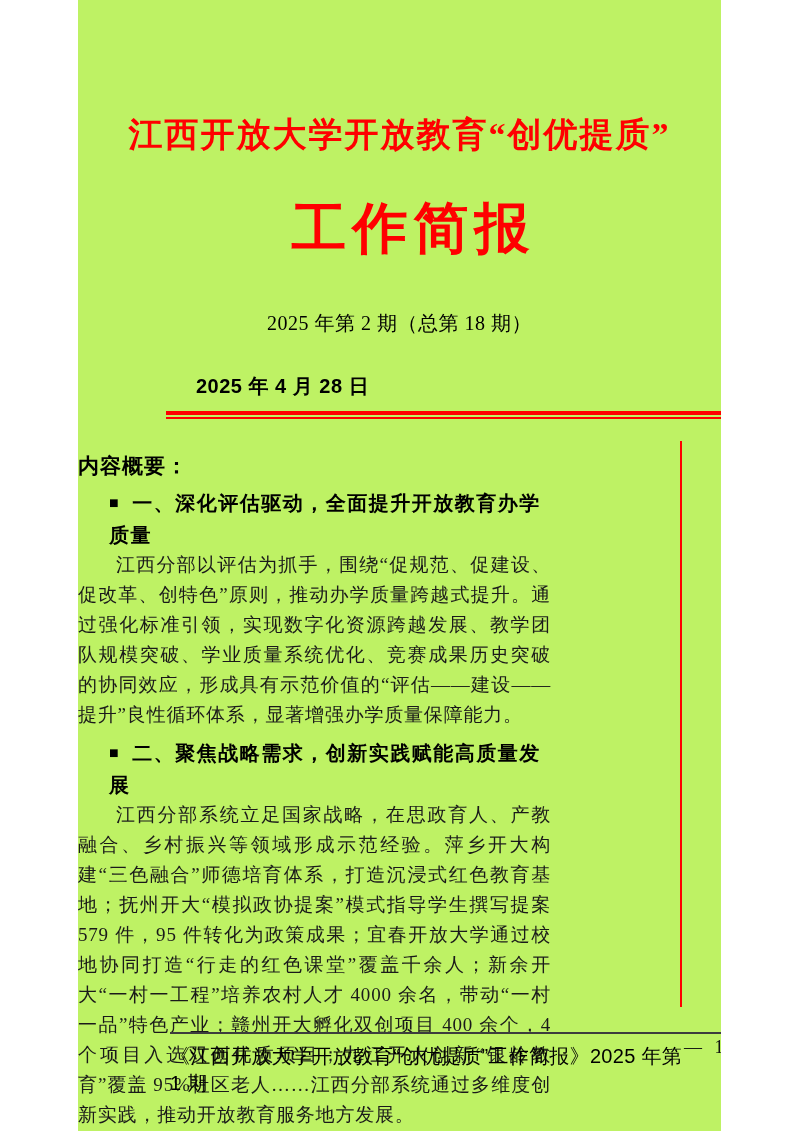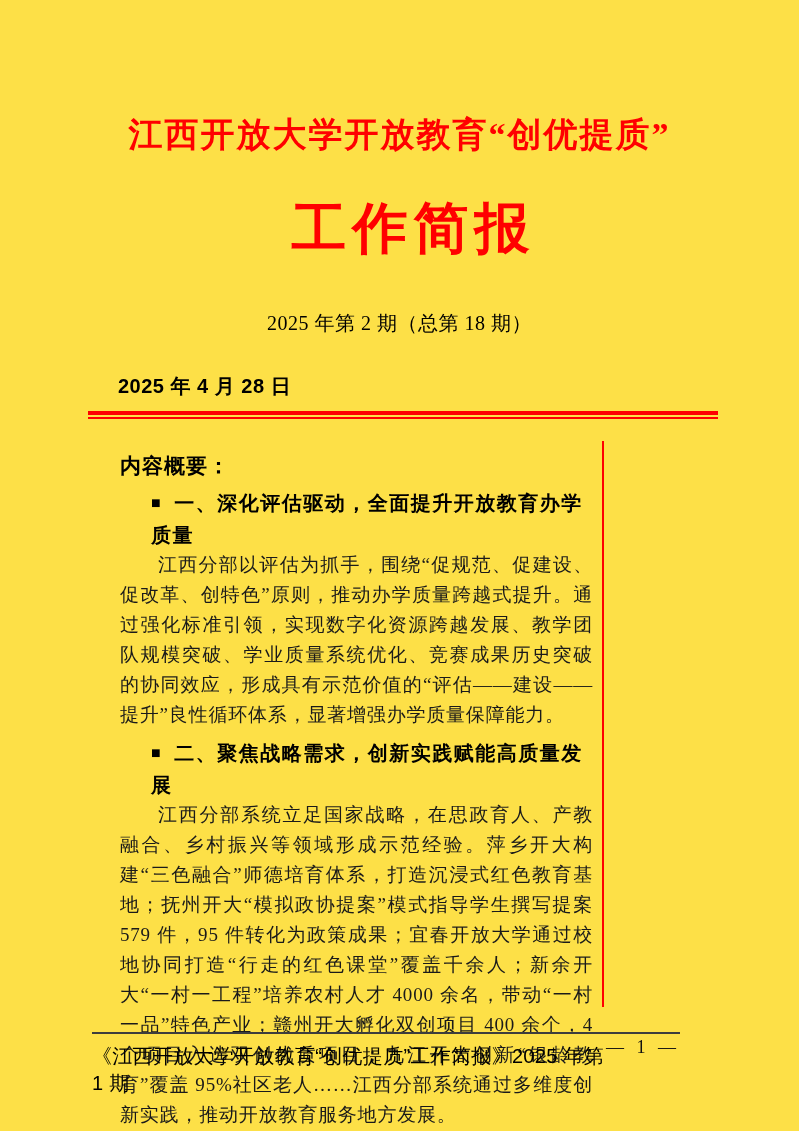--- a/index.html
+++ b/index.html
@@ -1,24 +1,24 @@
 <!DOCTYPE html>
 <html><head>
 <meta charset="utf-8">
 <style>
   * { margin: 0; padding: 0; box-sizing: border-box; }
   html, body { background: #ffffff; }
   body { font-family: "Liberation Serif", "DejaVu Serif", serif; }
 
   .page {
     position: relative;
-    width: 799px;
+    width: 643px;
     height: 1131px;
     margin: 0 auto;
-    background: #fde047;
+    background: #bef264;
     overflow: hidden;
     color: #000;
   }
 
   
   .title-line1 {
     padding-top: 116px;
     text-align: center;
     color: #ff0000;
     font-size: 34px;
@@ -68,21 +68,20 @@
     position: absolute;
     left: 602px;
     top: 441px;
     width: 2px;
     height: 566px;
     background: #ff0000;
   }
 
   
   .content {
-    margin-left: 120px;
     width: 473px;
   }
   .summary-label {
     margin-top: 33px;
     font-family: "Liberation Sans", "DejaVu Sans", sans-serif;
     font-weight: bold;
     font-size: 21px;
     letter-spacing: 1px;
   }
   .section-heading {

